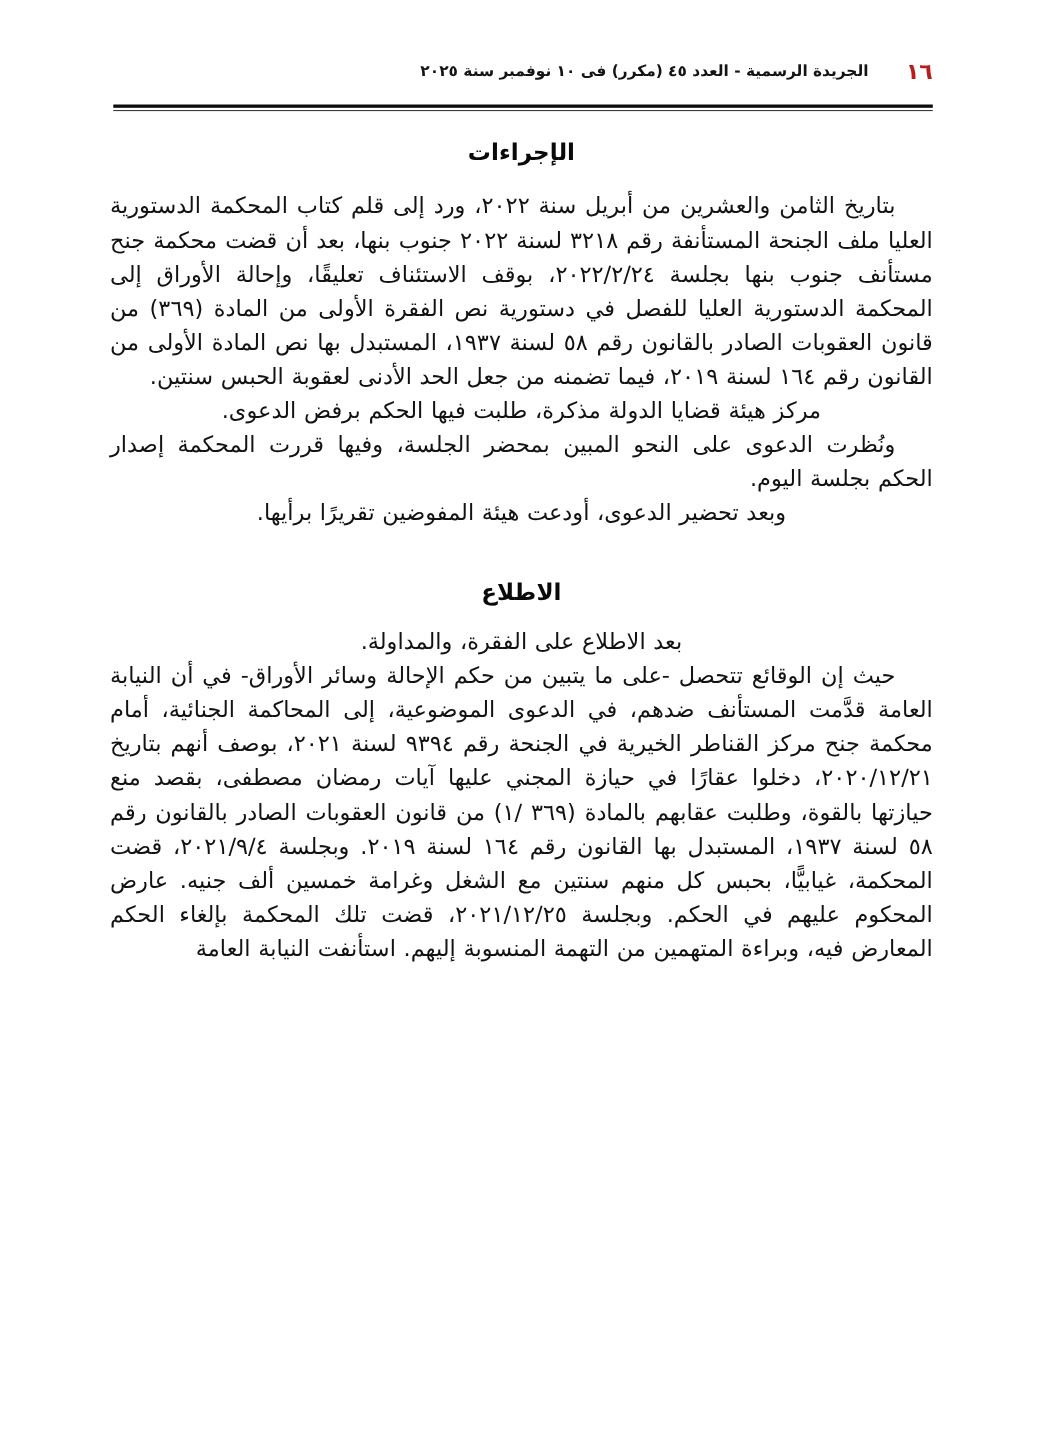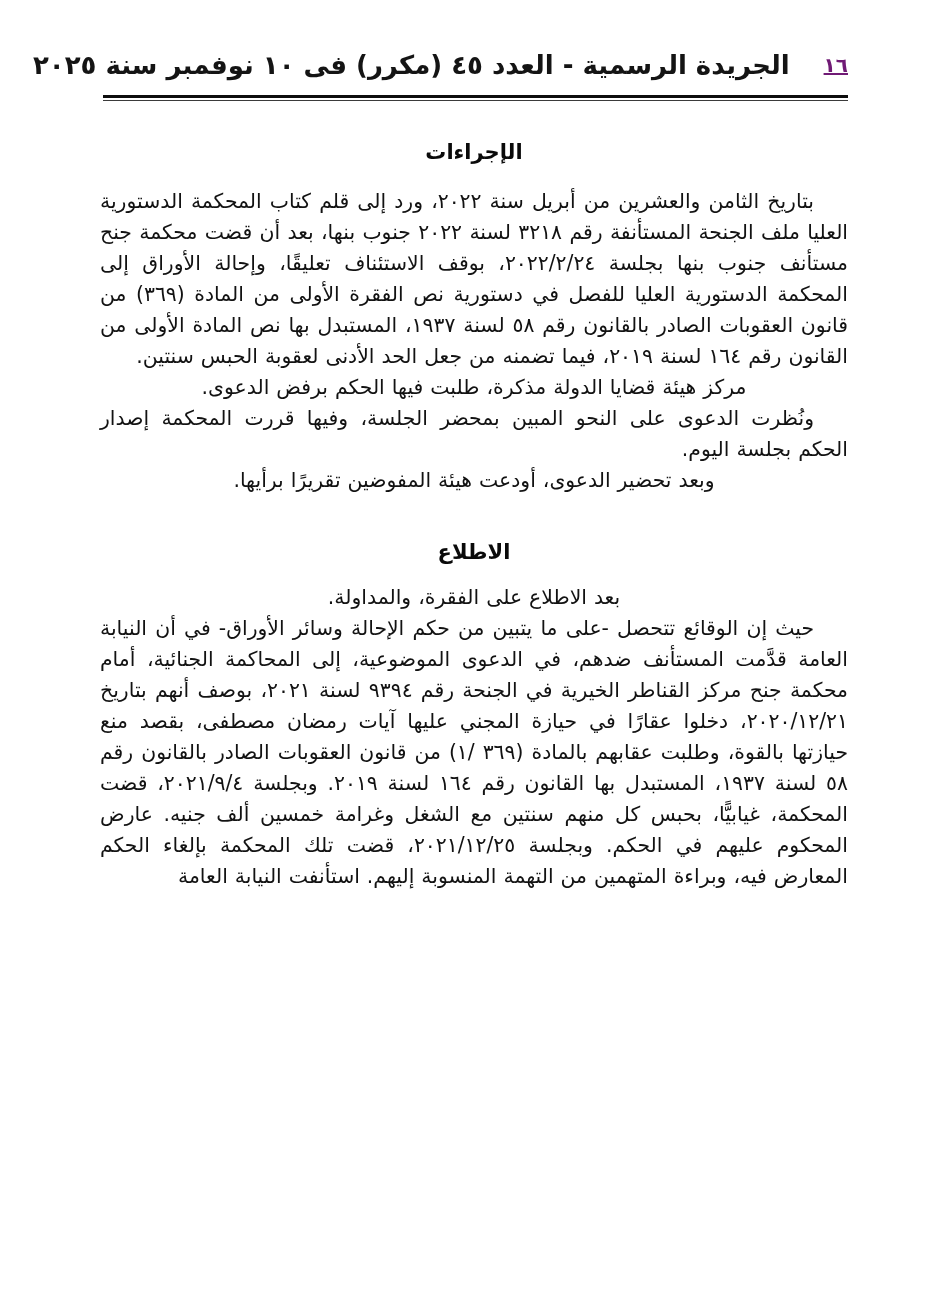--- a/index.html
+++ b/index.html
@@ -63,29 +63,28 @@
     height: 34px;
     display: flex;
     flex-direction: row;
     align-items: center;
     justify-content: flex-start;
     direction: rtl;
   }
   .folio {
     font-size: 20px;
     font-weight: 700;
-    color: #701a75;
+    color: #b91c1c;
     letter-spacing: 1px;
     margin-left: 34px;
     white-space: nowrap;
     flex: 0 0 auto;
-    text-decoration: underline;
   }
   .runhead-title {
-    font-size: 26px;
+    font-size: 14px;
     font-weight: 600;
     color: #141414;
     white-space: nowrap;
     letter-spacing: 0px;
     flex: 0 0 auto;
   }
 
   .rule {
     position: absolute;
     top: 95px;
@@ -100,21 +99,21 @@
     position: absolute;
     top: 2px;
     right: 0;
     width: 745px;
     border-top: 1px solid #3b3b3b;
   }
 
   
   .body-col {
     position: absolute;
-    top: 132px;
+    top: 118px;
     right: 0px;
     width: 748px;
     direction: rtl;
     text-align: justify;
   }
 
   h2.sec-title {
     margin: 0;
     padding: 0;
     font-size: 21px;

